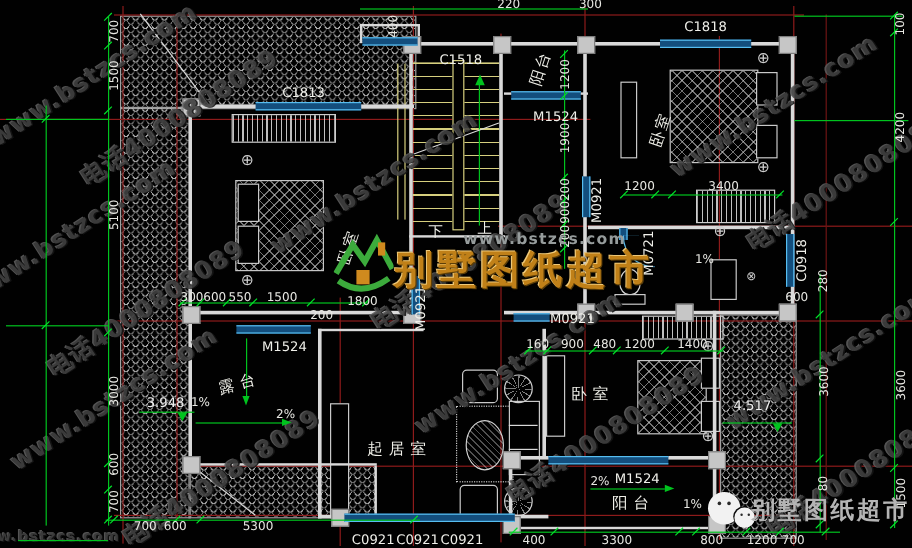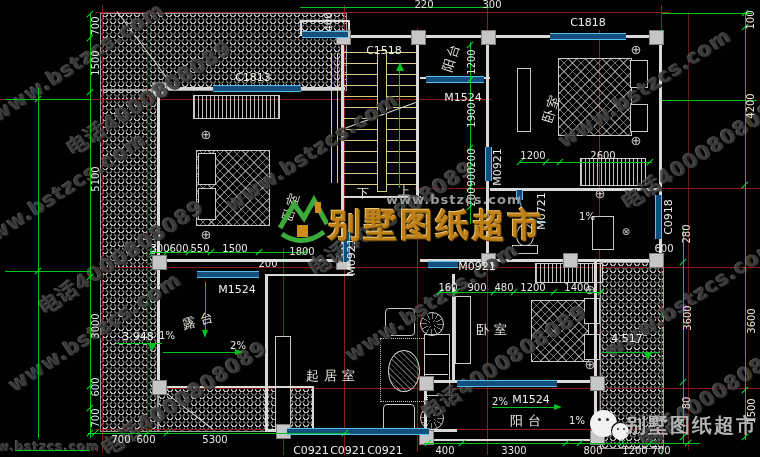--- a/index.html
+++ b/index.html
@@ -330,21 +330,21 @@
   <span class="d" style="left:302px;top:252px">1800</span>
   <span class="d" style="left:268px;top:264px">200</span>
 
   <span class="d" style="left:448px;top:288px">160</span>
   <span class="d" style="left:477px;top:288px">900</span>
   <span class="d" style="left:504px;top:288px">480</span>
   <span class="d" style="left:533px;top:288px">1200</span>
   <span class="d" style="left:577px;top:288px">1400</span>
 
   <span class="d" style="left:533px;top:156px">1200</span>
-  <span class="d" style="left:603px;top:156px">2600</span>
+  <span class="d" style="left:603px;top:156px">3400</span>
 
   <span class="d dr" style="left:472px;top:62px">1200</span>
   <span class="d dr" style="left:472px;top:115px">1900</span>
   <span class="d dr" style="left:472px;top:158px">200</span>
   <span class="d dr" style="left:472px;top:177px">900</span>
   <span class="d dr" style="left:472px;top:197px">200</span>
 
   <span class="op" style="left:253px;top:77px">C1813</span>
   <span class="op" style="left:384px;top:50px">C1518</span>
   <span class="op" style="left:588px;top:22px">C1818</span>

